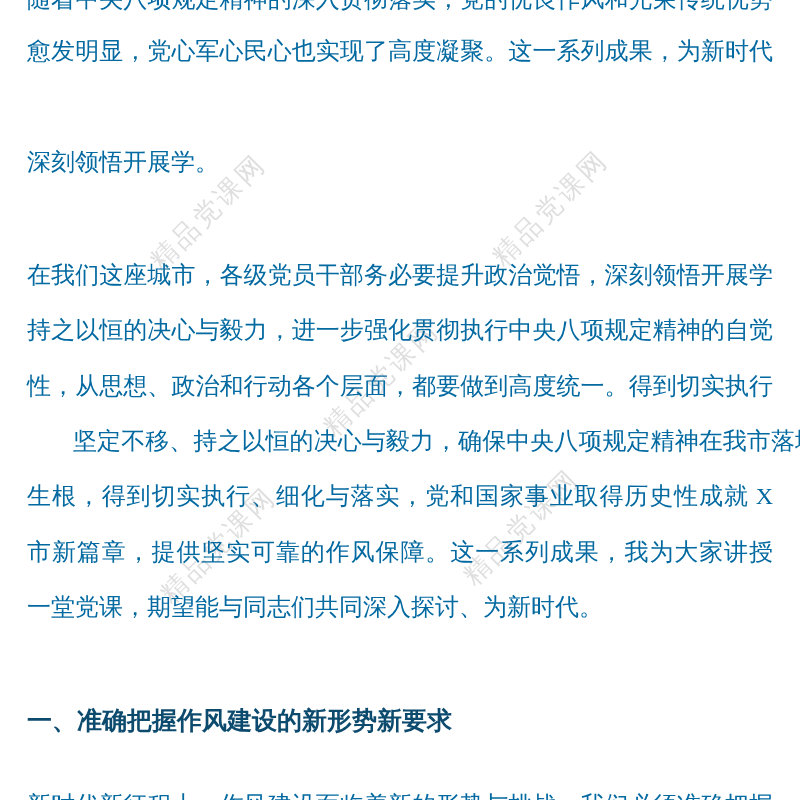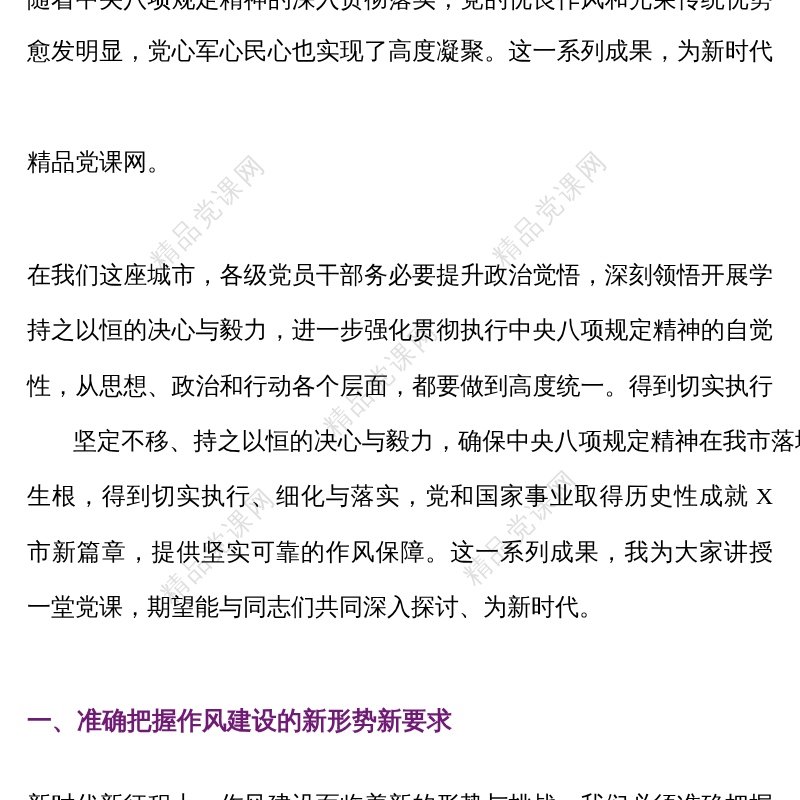--- a/index.html
+++ b/index.html
@@ -35,37 +35,37 @@
     inset: 0;
     z-index: 1;
   }
   .line {
     position: absolute;
     left: 27px;
     width: 746px;
     height: 34px;
     font-size: 24px;
     line-height: 30px;
-    color: #000000;
+    color: #0369a1;
     white-space: nowrap;
     letter-spacing: 0px;
   }
   .line.justified {
     white-space: normal;
     text-align: justify;
     text-align-last: justify;
   }
   .heading {
     position: absolute;
     left: 27px;
     width: 746px;
     font-size: 25px;
     line-height: 32px;
     font-weight: bold;
-    color: #701a75;
+    color: #0c4a6e;
     white-space: nowrap;
     font-family: "Liberation Sans", "DejaVu Sans", sans-serif;
   }
 </style>
 </head>
 <body>
 
 <div class="page">
 
   <div class="watermark-layer">
@@ -74,21 +74,21 @@
     <div class="watermark" style="left:381px; top:378px;">精品党课网</div>
     <div class="watermark" style="left:218px; top:545px;">精品党课网</div>
     <div class="watermark" style="left:521px; top:527px;">精品党课网</div>
   </div>
 
   <div class="text-layer">
 
     <div class="line justified" style="top:-16px;">随着中央八项规定精神的深入贯彻落实，党的优良作风和光荣传统优势</div>
 
     <div class="line justified" style="top:36px;">愈发明显，党心军心民心也实现了高度凝聚。这一系列成果，为新时代</div>
-    <div class="line" style="top:147px;">精品党课网。</div>
+    <div class="line" style="top:147px;">深刻领悟开展学。</div>
 
     <div class="line justified" style="top:260px;">在我们这座城市，各级党员干部务必要提升政治觉悟，深刻领悟开展学</div>
     <div class="line justified" style="top:315px;">持之以恒的决心与毅力，进一步强化贯彻执行中央八项规定精神的自觉</div>
     <div class="line justified" style="top:371px;">性，从思想、政治和行动各个层面，都要做到高度统一。得到切实执行</div>
     <div class="line justified" style="top:426px;margin-left:46px;">坚定不移、持之以恒的决心与毅力，确保中央八项规定精神在我市落地</div>
     <div class="line justified" style="top:481px;">生根，得到切实执行、细化与落实，党和国家事业取得历史性成就 X</div>
     <div class="line justified" style="top:537px;">市新篇章，提供坚实可靠的作风保障。这一系列成果，我为大家讲授</div>
     <div class="line" style="top:592px;">一堂党课，期望能与同志们共同深入探讨、为新时代。</div>
 
     <div class="heading" style="top:704px;">一、准确把握作风建设的新形势新要求</div>

